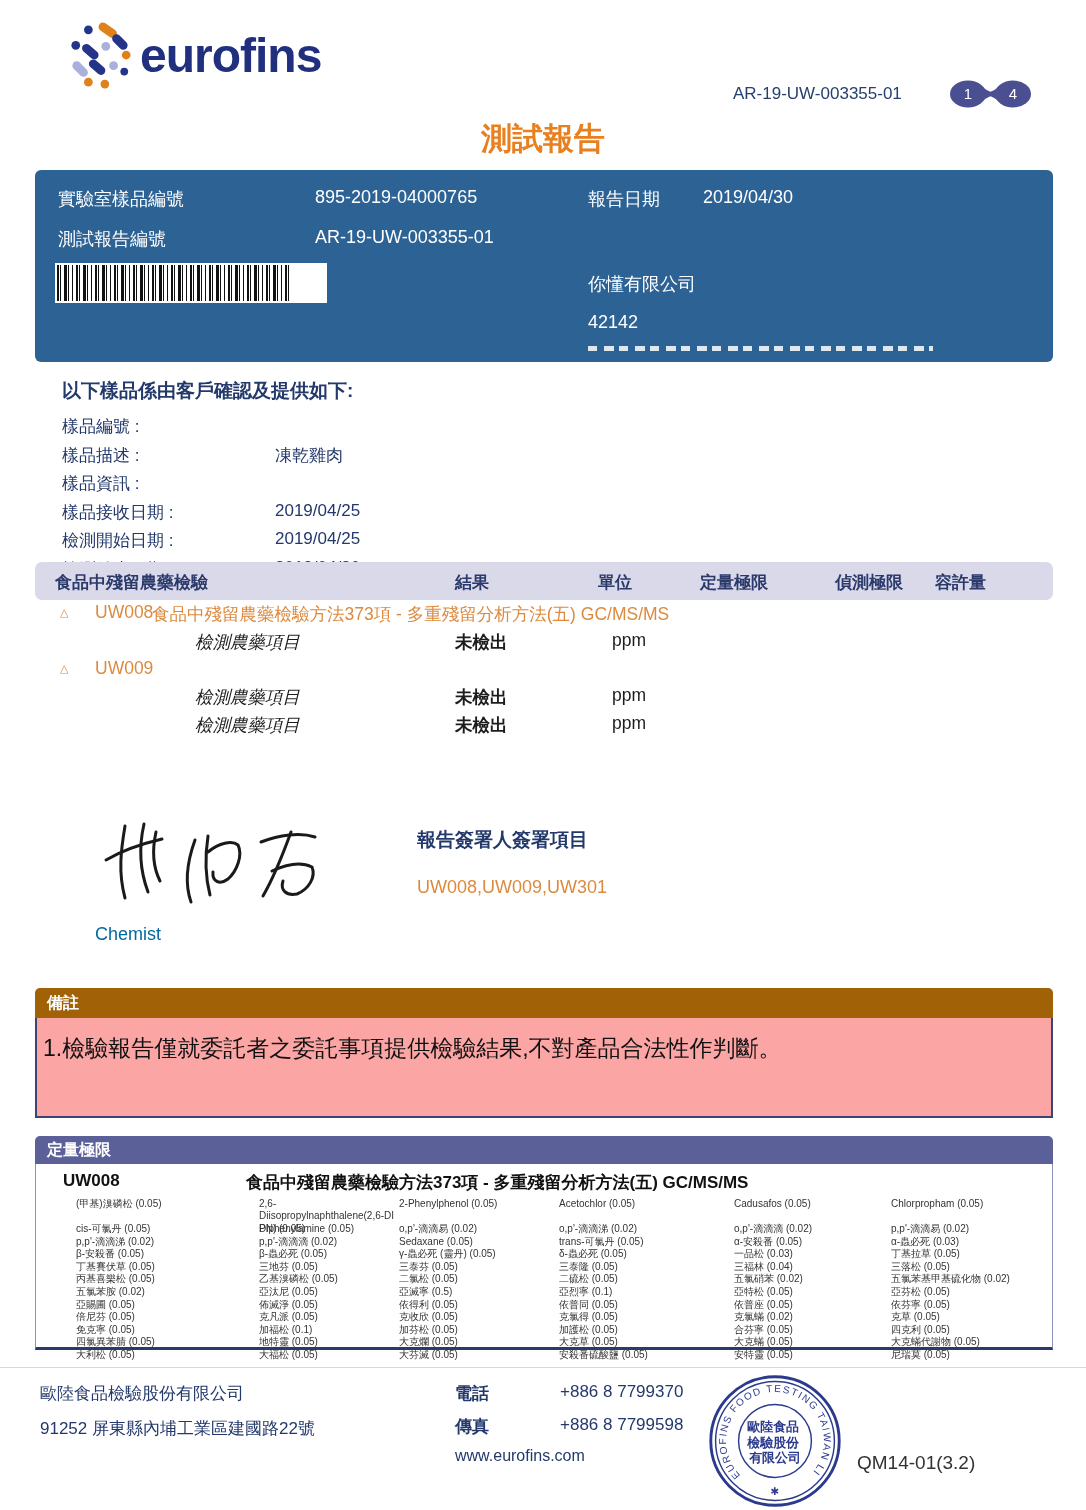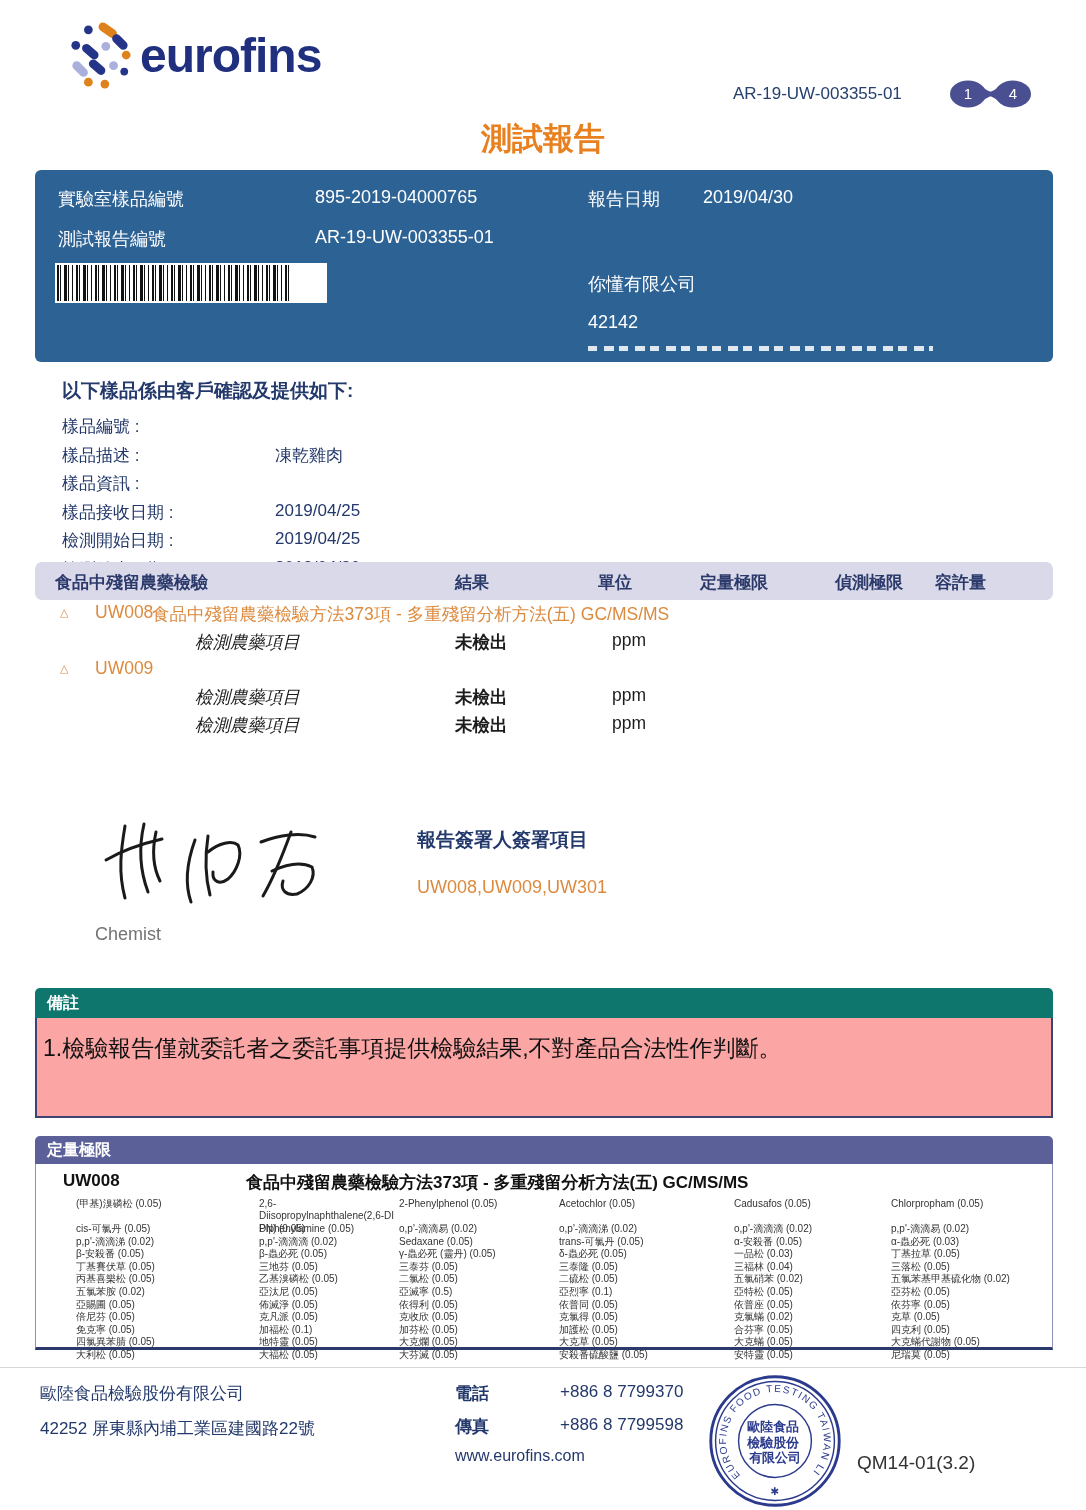--- a/index.html
+++ b/index.html
@@ -46,26 +46,26 @@
   .r-marker{position:absolute;left:25px;top:4px;font-size:11px;}
   .r-code{position:absolute;left:60px;}
   .r-mtext{position:absolute;left:117px;white-space:nowrap;}
   .r-item{position:relative;height:28px;color:#1c1c1c;font-size:17.5px;}
   .r-itext{position:absolute;left:160px;font-style:italic;}
   .r-result{position:absolute;left:420px;font-weight:700;}
   .r-unit{position:absolute;left:577px;}
 
   
   .sig-svg{position:absolute;left:95px;top:810px;}
-  .chemist{position:absolute;left:95px;top:924px;font-size:18px;color:#737373;}
+  .chemist{position:absolute;left:95px;top:924px;font-size:18px;color:#0369a1;}
   .signer-h{position:absolute;left:417px;top:827px;font-size:19px;font-weight:700;color:#23386b;}
   .signer-items{position:absolute;left:417px;top:877px;font-size:18px;color:#dc8a3e;}
 
   
-  .remarks-bar{position:absolute;left:35px;top:988px;width:1018px;height:30px;background:#0f766e;
+  .remarks-bar{position:absolute;left:35px;top:988px;width:1018px;height:30px;background:#a16207;
                border-radius:5px 5px 0 0;color:#fff;font-size:16px;font-weight:700;line-height:30px;
                padding-left:12px;box-sizing:border-box;}
   .remarks-box{position:absolute;left:35px;top:1018px;width:1018px;height:100px;background:#fca5a5;
                border:2px solid #3d4474;border-top:none;box-sizing:border-box;}
   .remarks-text{margin:15px 10px 0 6px;font-size:23px;color:#111;}
 
   
   .loq-bar{position:absolute;left:35px;top:1136px;width:1018px;height:28px;background:#5b6099;
            border-radius:5px 5px 0 0;color:#fff;font-size:16px;font-weight:700;line-height:28px;
            padding-left:12px;box-sizing:border-box;}
@@ -320,21 +320,21 @@
           <div class="loq-item">克草 (0.05)</div>
           <div class="loq-item">四克利 (0.05)</div>
           <div class="loq-item">大克蟎代謝物 (0.05)</div>
           <div class="loq-item">尼瑞莫 (0.05)</div>
         </div>
       </div>
   </div>
 
   <div class="footer-line"></div>
   <div class="f-company">歐陸食品檢驗股份有限公司</div>
-  <div class="f-address">42252 屏東縣內埔工業區建國路22號</div>
+  <div class="f-address">91252 屏東縣內埔工業區建國路22號</div>
   <div class="f-tel-l">電話</div>
   <div class="f-tel-v">+886 8 7799370</div>
   <div class="f-fax-l">傳真</div>
   <div class="f-fax-v">+886 8 7799598</div>
   <div class="f-web">www.eurofins.com</div>
 
   <svg class="stamp" width="150" height="138" viewBox="-75 -72 150 144">
     <circle cx="0" cy="0" r="67" fill="none" stroke="#2b3a8c" stroke-width="3"></circle>
     <circle cx="0" cy="0" r="62" fill="none" stroke="#2b3a8c" stroke-width="1.5"></circle>
     <circle cx="0" cy="0" r="38" fill="none" stroke="#2b3a8c" stroke-width="1.5"></circle>

